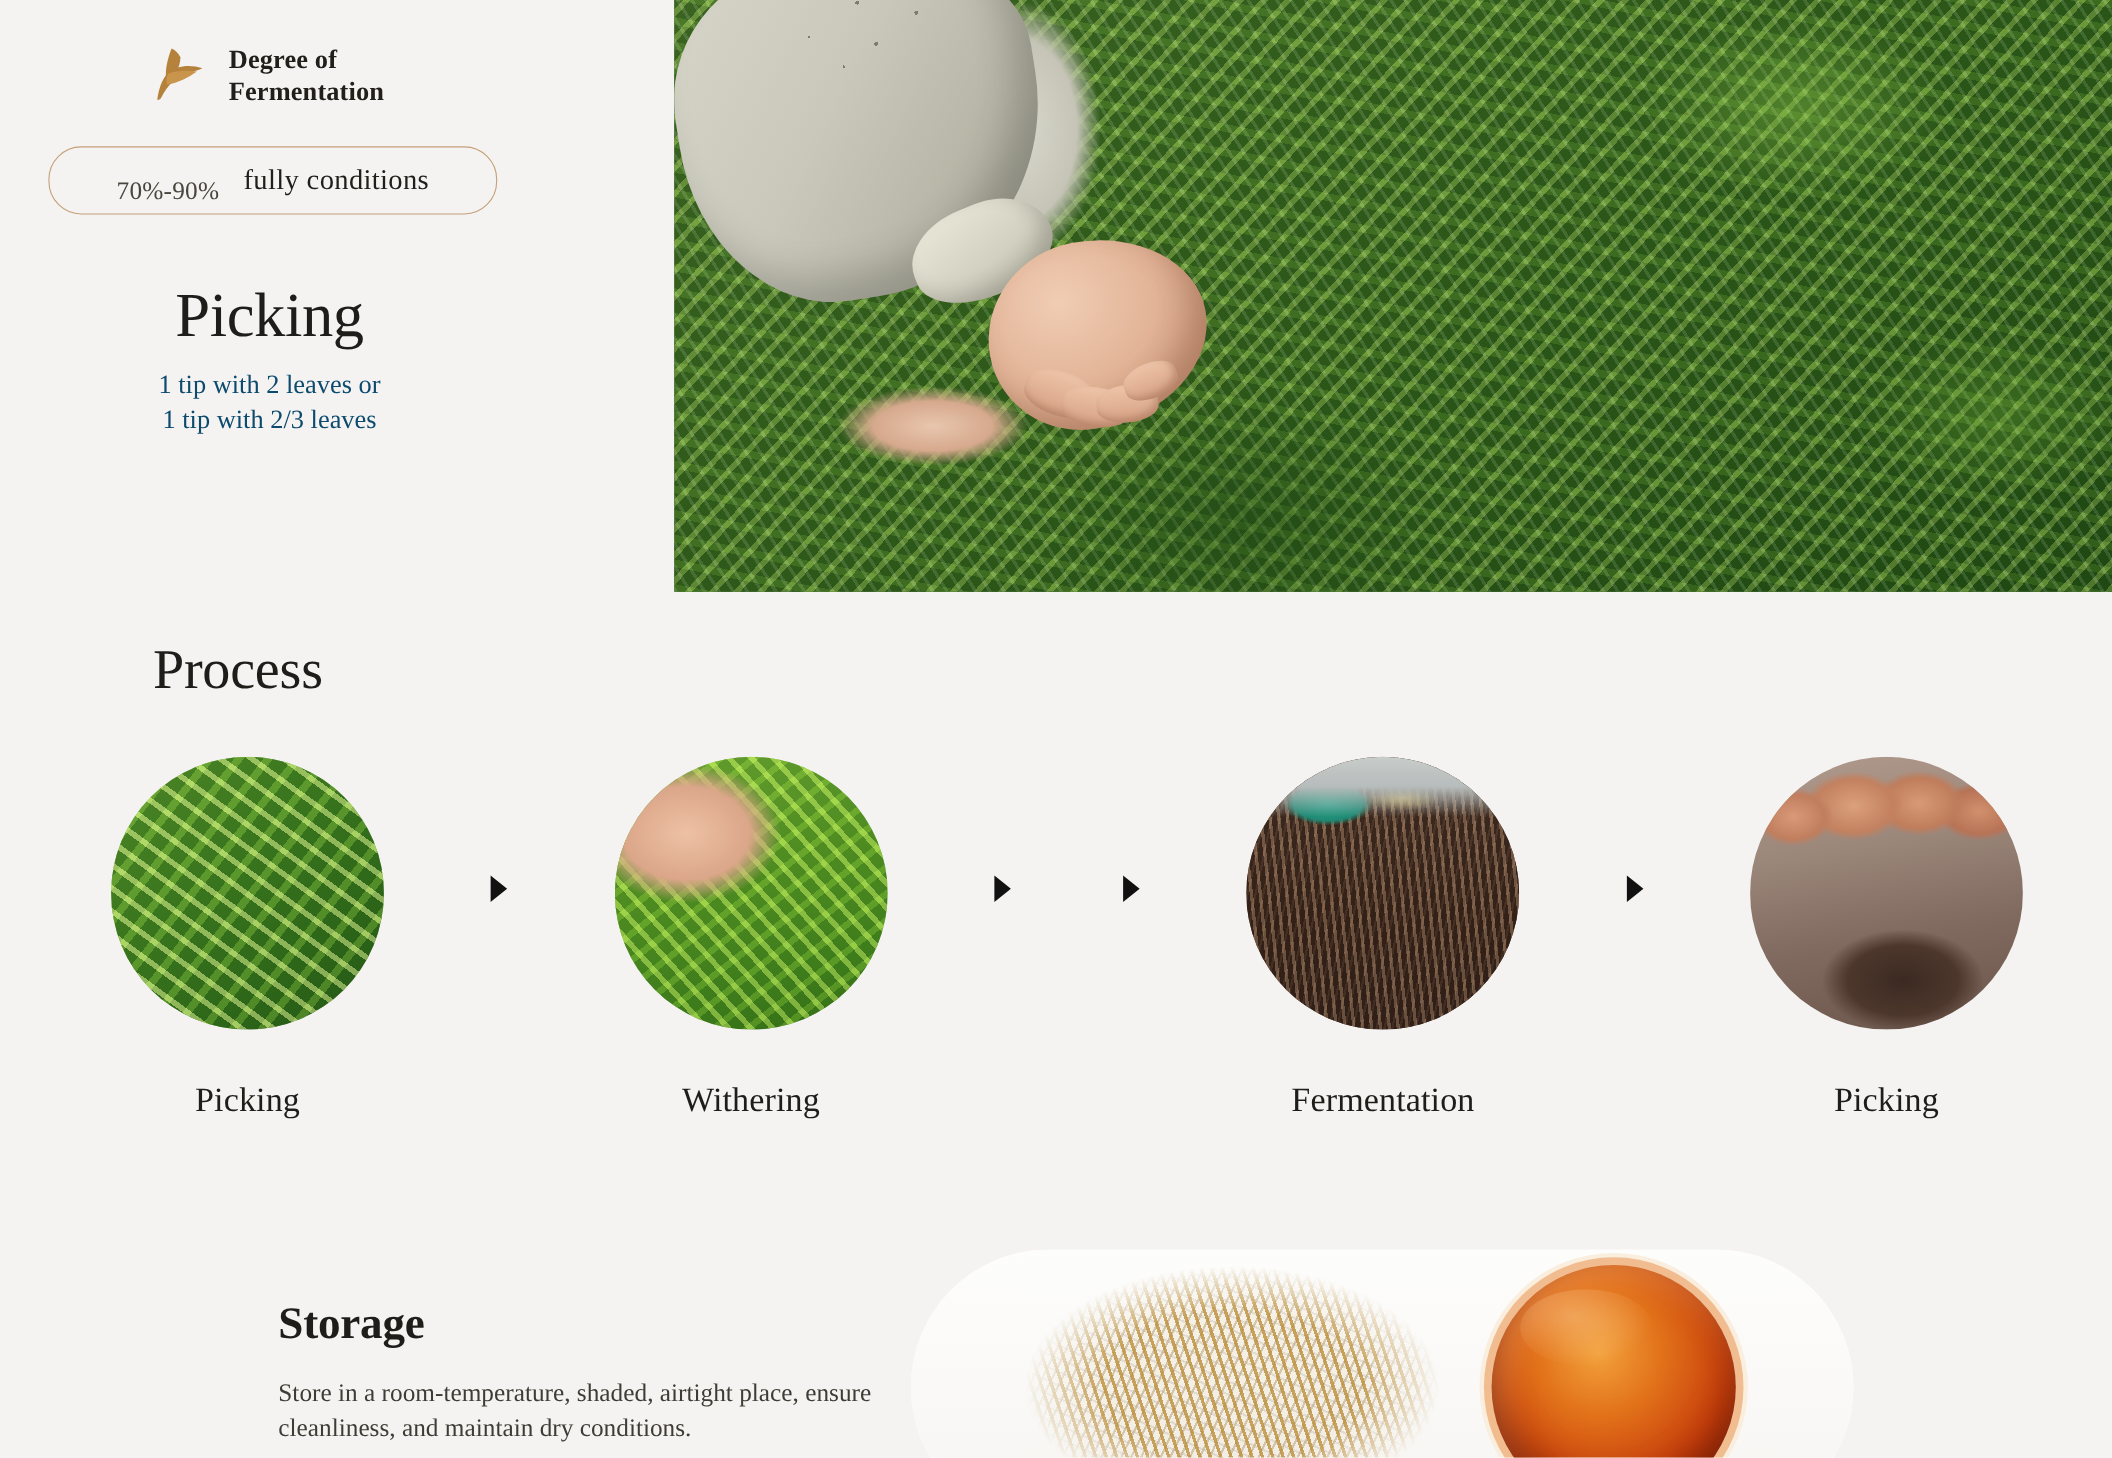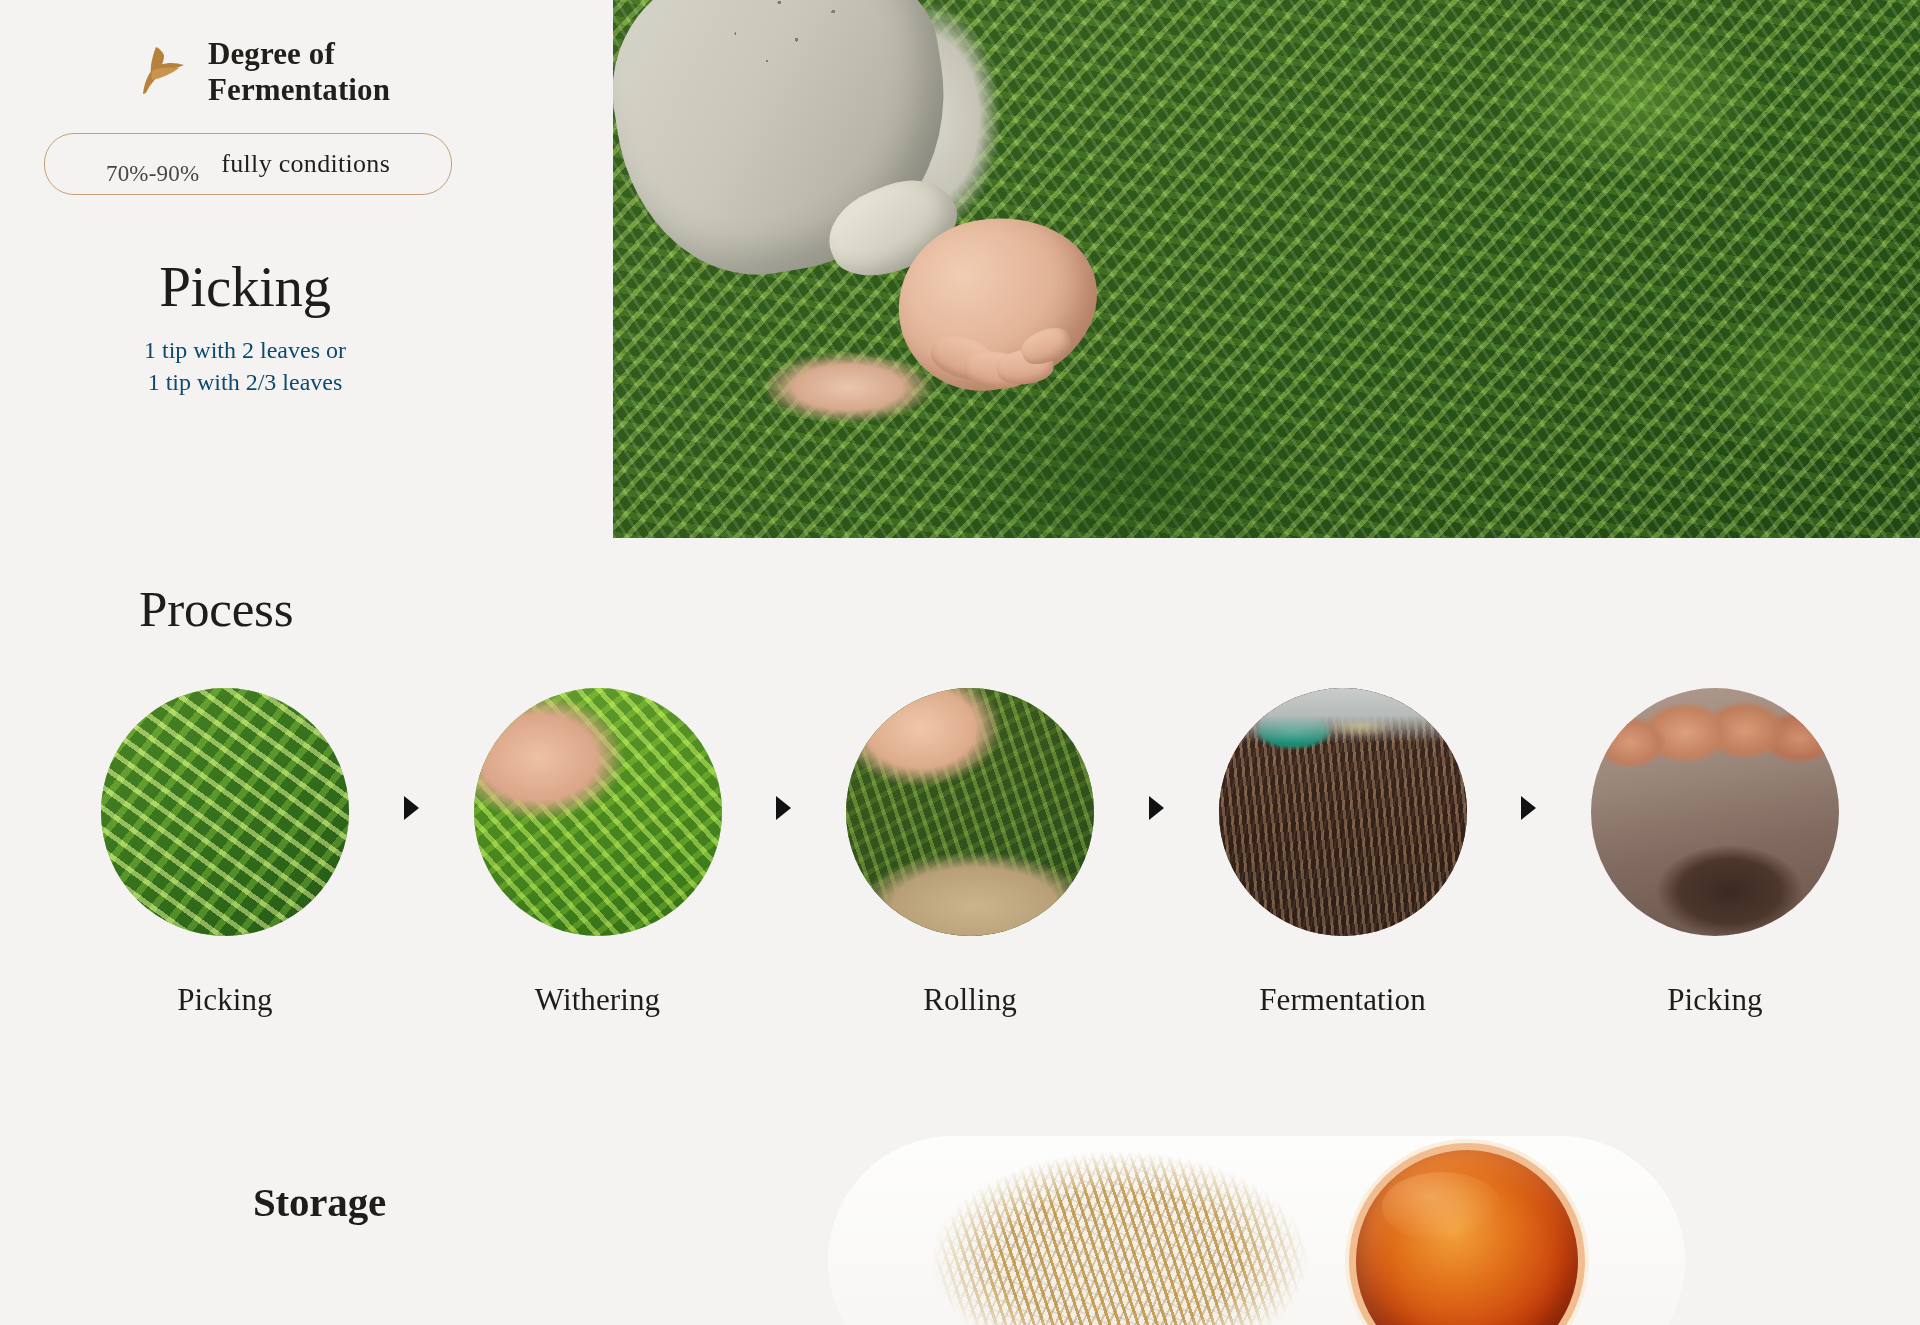--- a/index.html
+++ b/index.html
@@ -113,21 +113,21 @@
   
   #brand {
     position: absolute;
     left: 126px;
     top: 36px;
     display: flex;
     align-items: center;
     gap: 20px;
   }
   #brand .title {
-    font-size: 31px;
+    font-size: 24px;
     line-height: 1.17;
     font-weight: 700;
     letter-spacing: 0.1px;
     color: #221f1b;
     white-space: pre-line;
   }
 
   #fermentation-badge {
     position: absolute;
     left: 44px;
@@ -411,26 +411,20 @@
     <div class="step-circle">
       <div class="art-withering"></div>
     </div>
     <div class="step-label">Withering</div>
   </div>
 
   <div class="arrow-sep">
       <div class="tri"></div>
     </div>
 
-  <div class="process-step">
-    <div class="step-circle">
-      <div class="art-rolling"></div>
-    </div>
-    <div class="step-label">Rolling</div>
-  </div>
 
   <div class="arrow-sep">
       <div class="tri"></div>
     </div>
 
   <div class="process-step">
     <div class="step-circle">
       <div class="art-fermentation"></div>
     </div>
     <div class="step-label">Fermentation</div>
@@ -444,19 +438,20 @@
     <div class="step-circle">
       <div class="art-drying"></div>
     </div>
     <div class="step-label">Picking</div>
   </div>
 
 </div>
 
 <div id="storage-block">
   <h2>Storage</h2>
+  <div class="desc">Store in a room-temperature, shaded, airtight place, ensure cleanliness, and maintain dry conditions.</div>
 </div>
 
 <div id="storage-image">
   <div class="storage-art"></div>
   <div class="dry-leaves"></div>
   <div class="tea-cup"></div>
 </div>
 
 </body></html>

